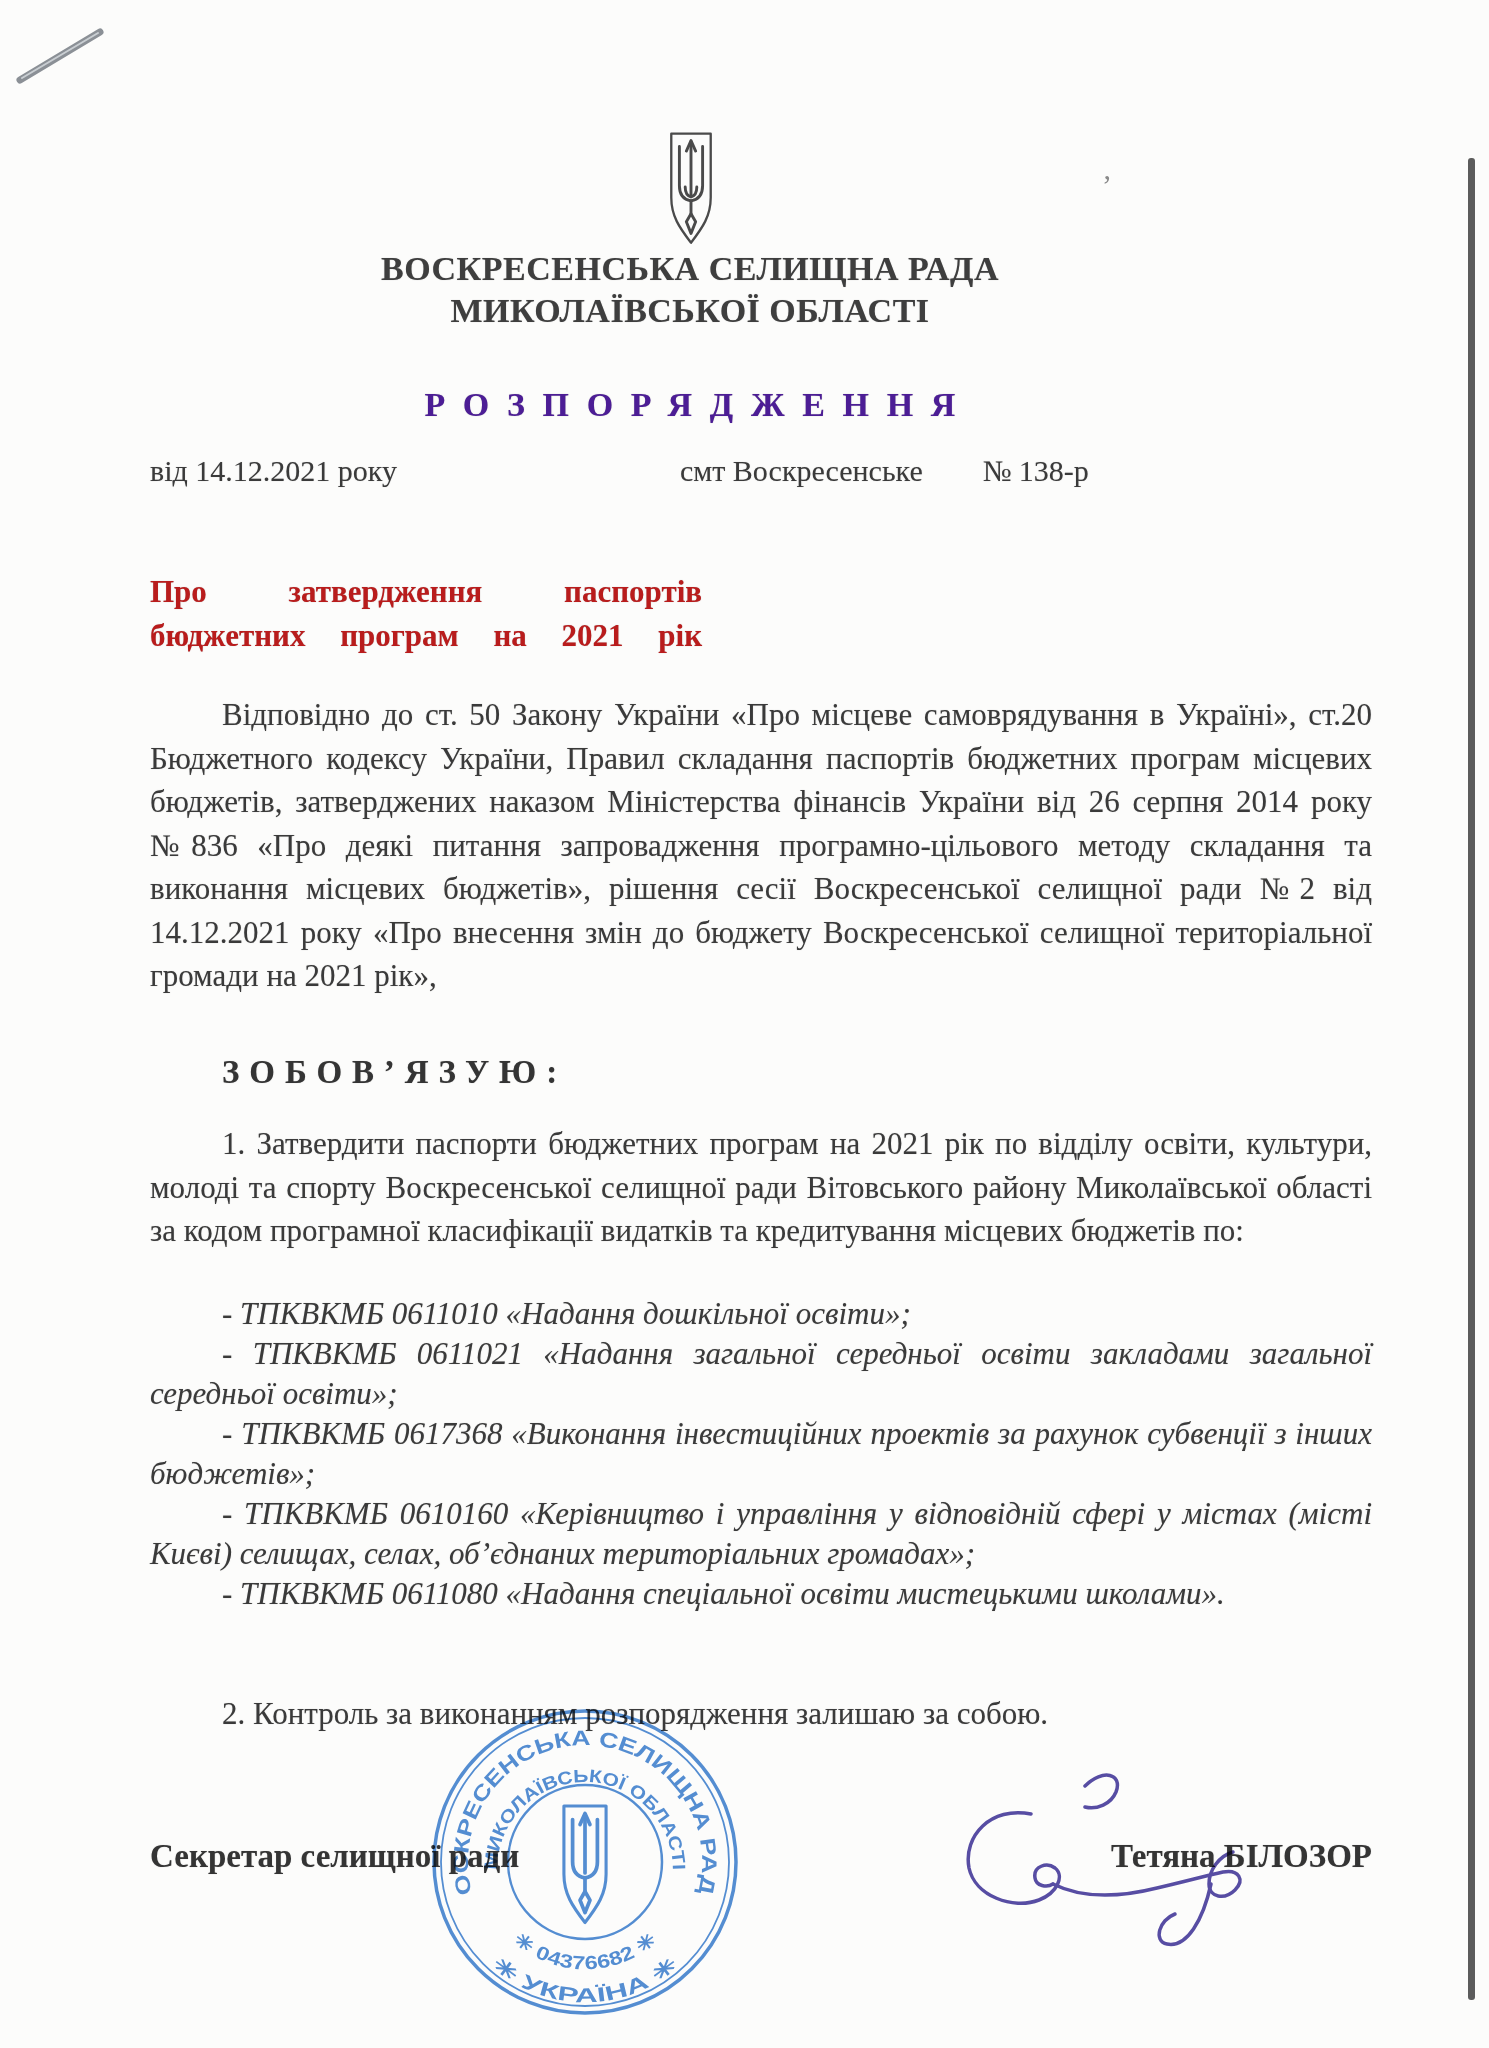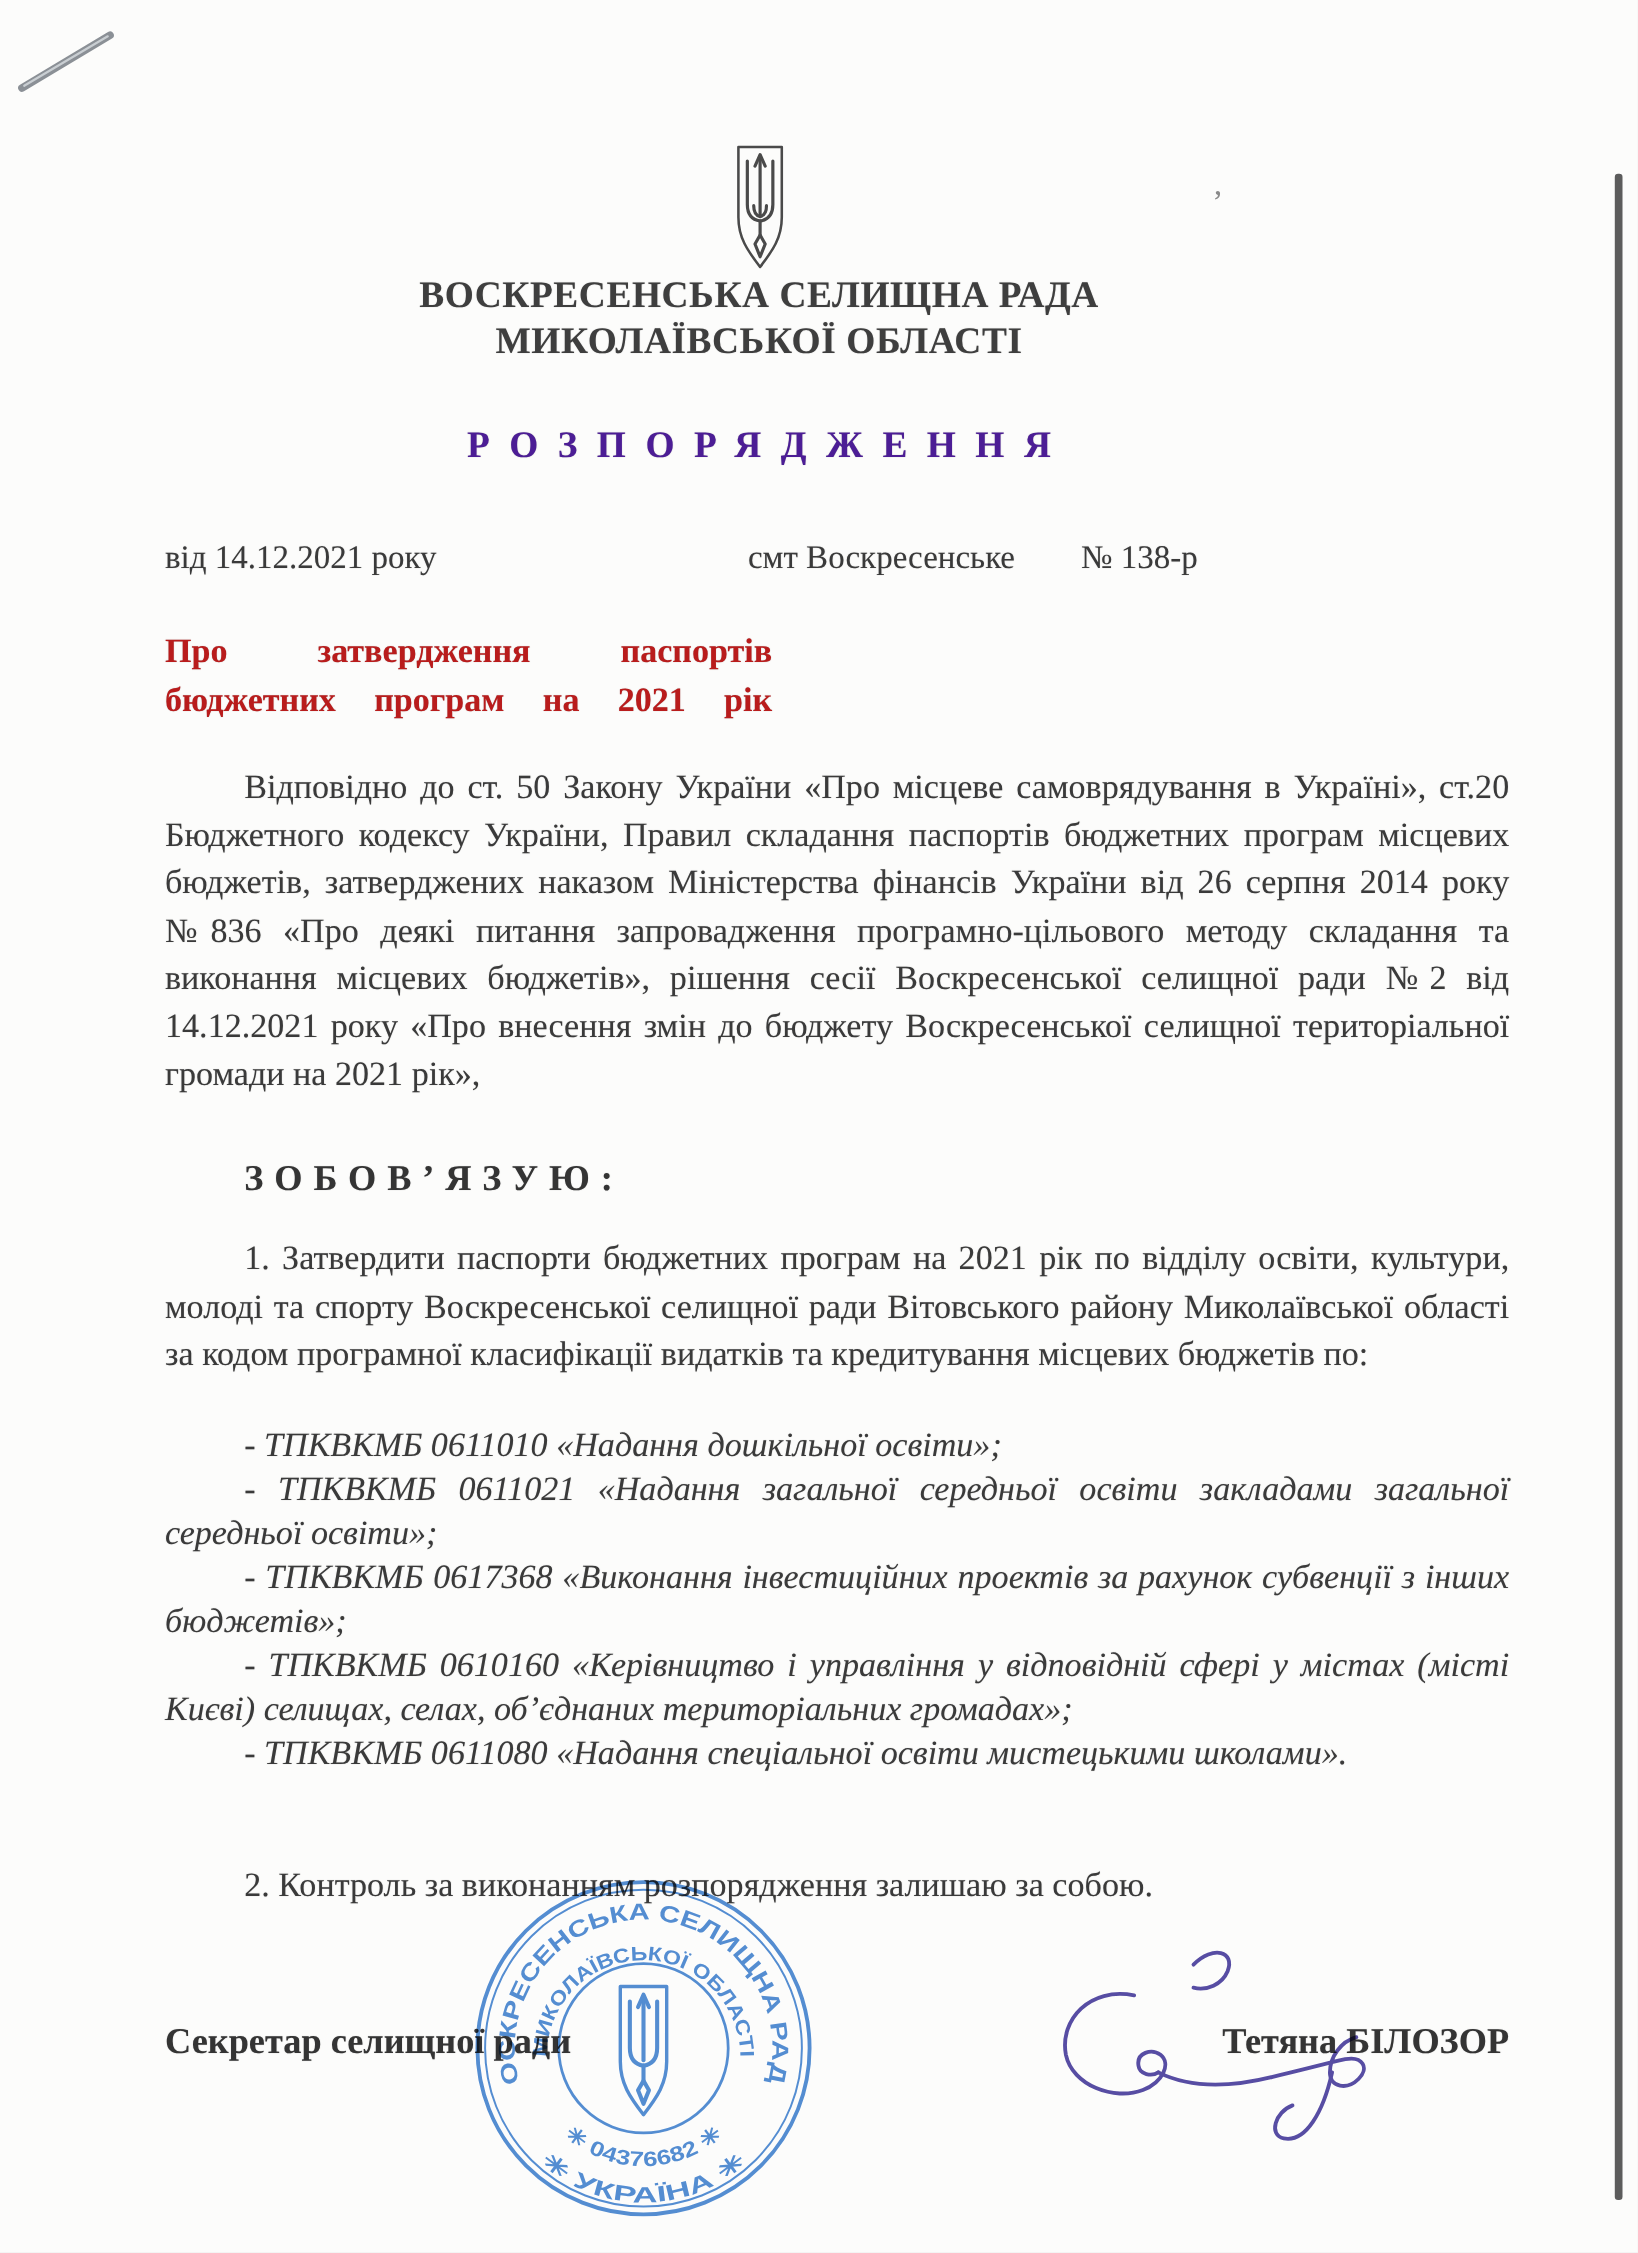--- a/index.html
+++ b/index.html
@@ -19,21 +19,21 @@
   .scan-edge{position:absolute;left:1468px;top:158px;width:7px;height:1842px;
     background:#4a4a4a;opacity:.9;border-radius:3px;}
 
   .emblem{position:absolute;left:662px;top:128px;}
 
   .org-block{position:absolute;left:150px;top:248px;width:1080px;text-align:center;
     font-weight:bold;font-size:34px;line-height:42px;letter-spacing:.5px;color:#3e3e3e;}
   .doc-title{position:absolute;left:150px;top:386px;width:1080px;text-align:center;
     font-weight:bold;font-size:34px;letter-spacing:.52em;color:#4c1d95;padding-left:.52em;}
 
-  .meta-row{position:absolute;left:150px;top:490px;width:1222px;display:flex;
+  .meta-row{position:absolute;left:150px;top:454px;width:1222px;display:flex;
     font-size:30px;white-space:nowrap;}
   .meta-place{margin-left:283px;}
   .meta-number{margin-left:60px;font-family:Liberation Serif, serif;}
 
   .subject{position:absolute;left:150px;top:570px;width:552px;
     font-weight:bold;font-size:31px;line-height:44px;color:#b91c1c;}
   .subject div{text-align:justify;text-align-last:justify;}
 
   .preamble{position:absolute;left:150px;top:693px;width:1222px;margin:0;
     font-size:31px;line-height:43.5px;text-align:justify;text-indent:72px;}

